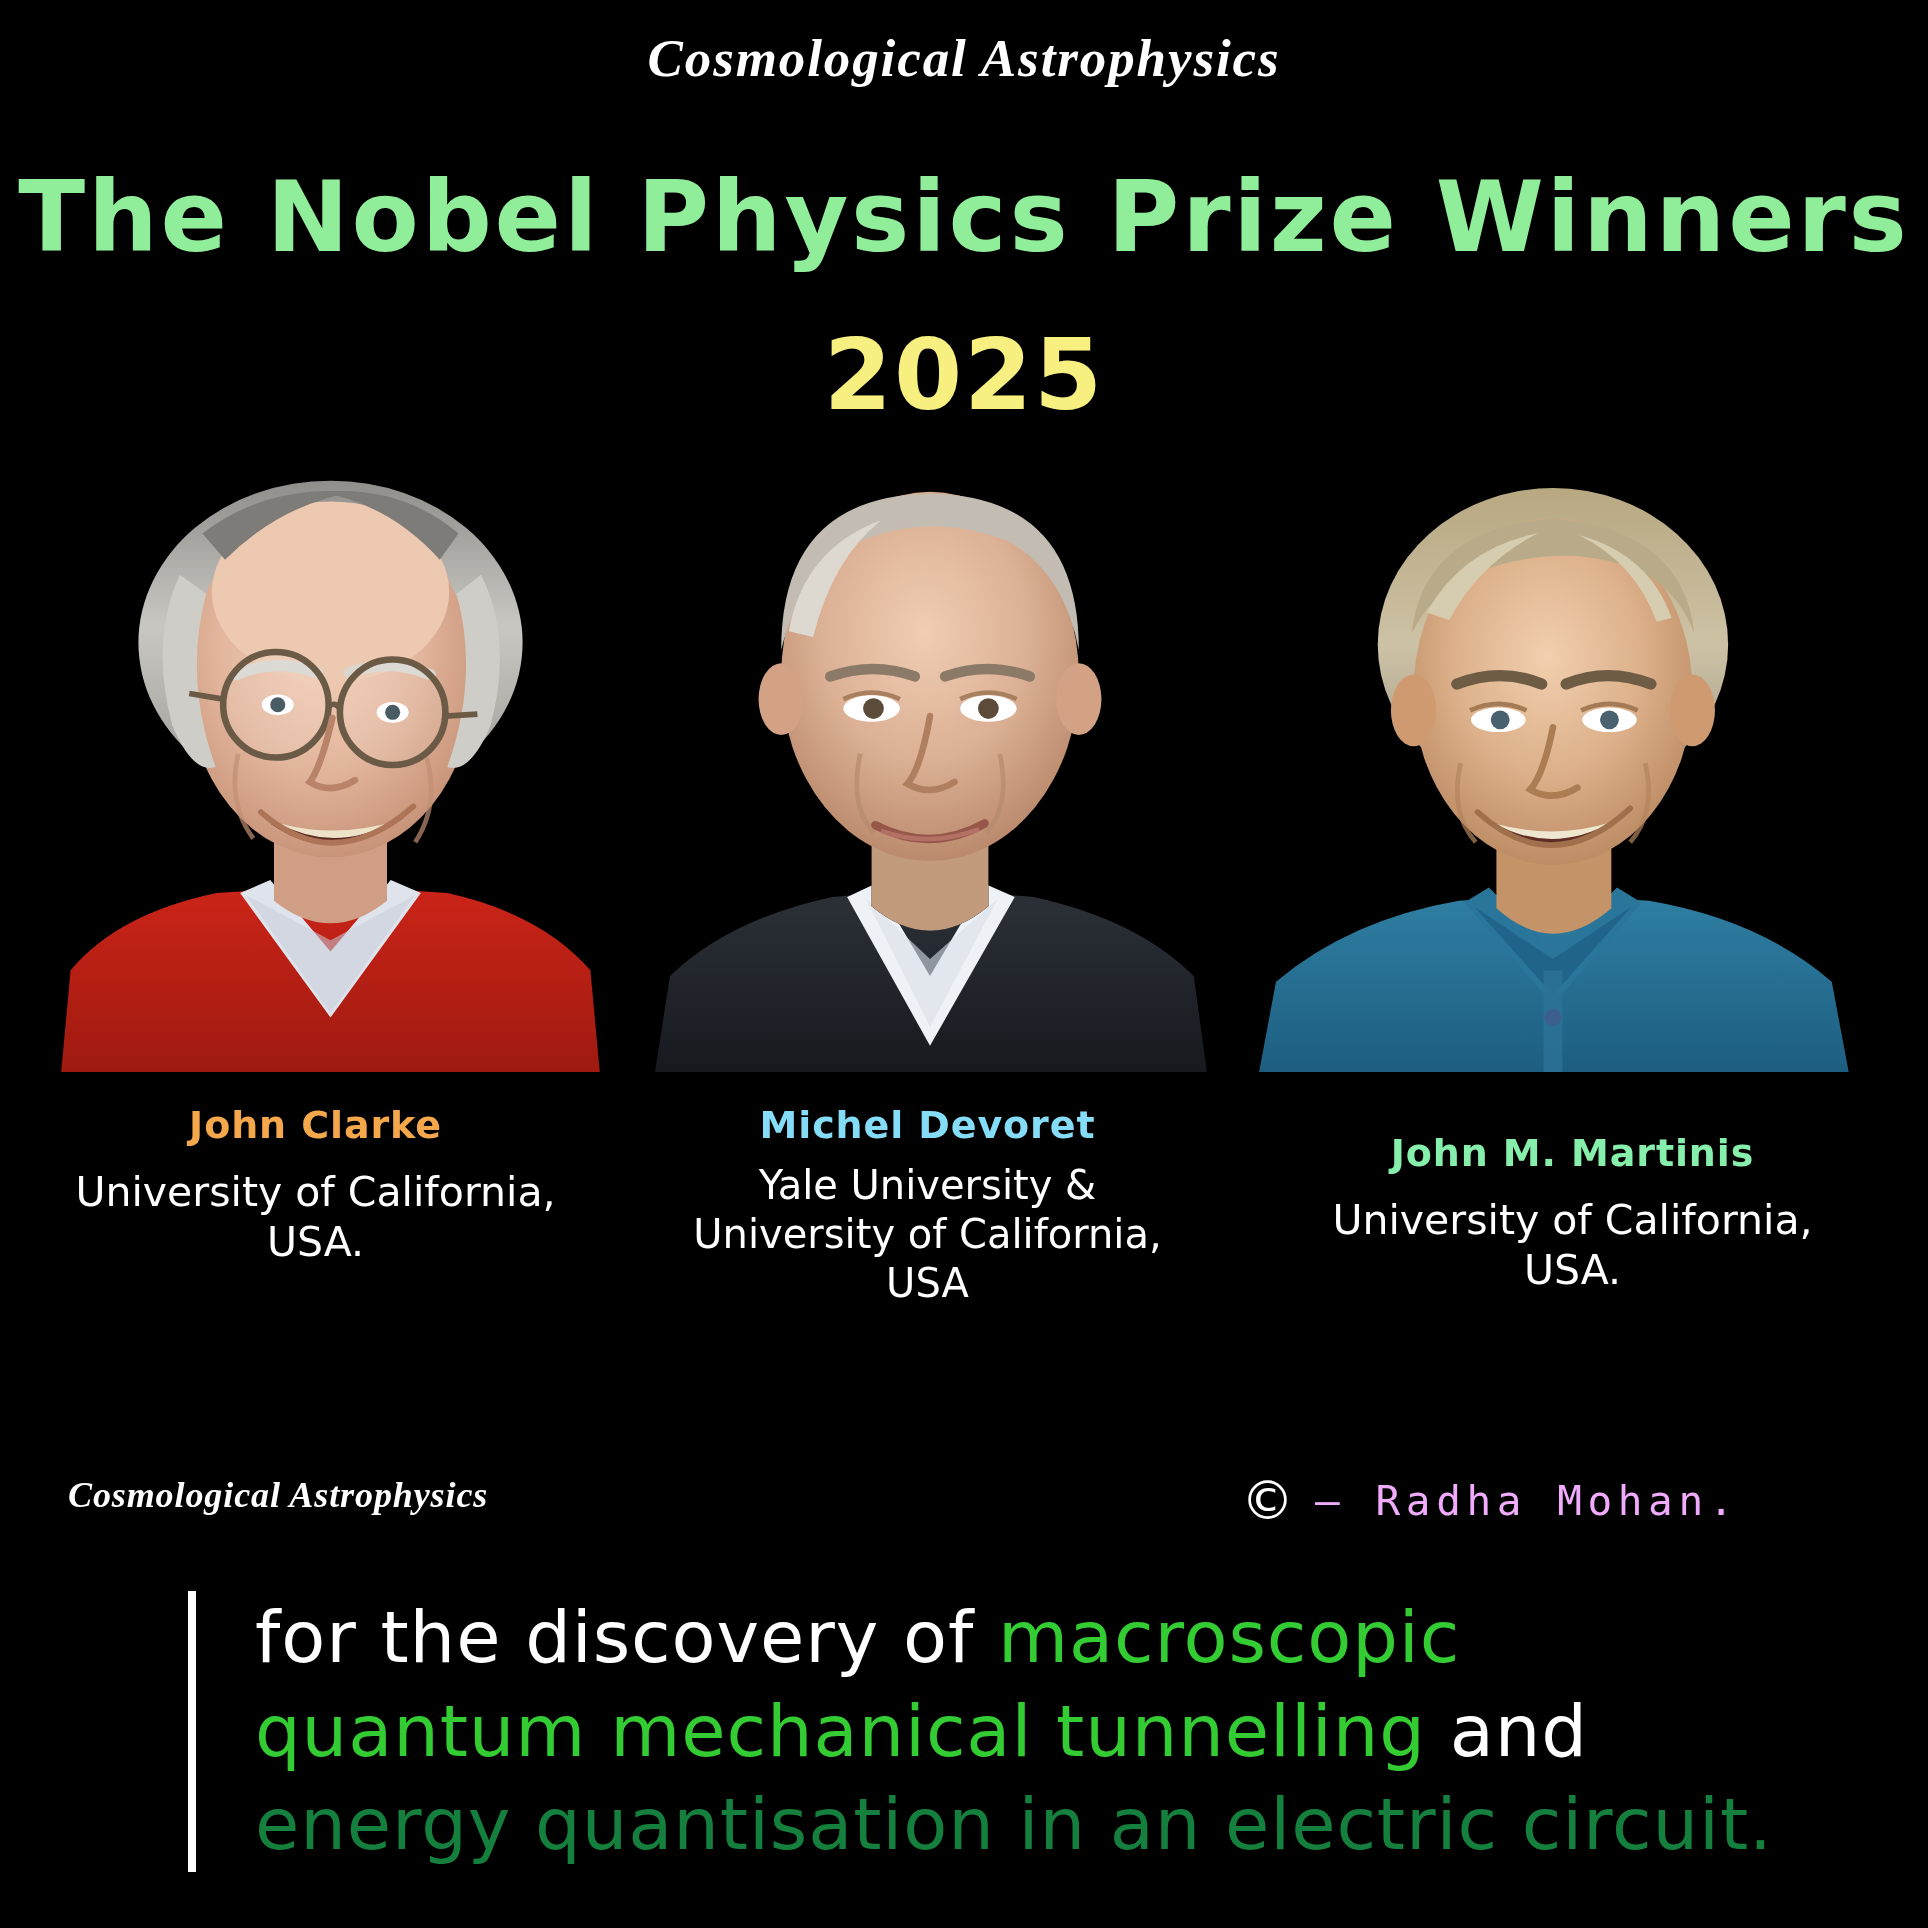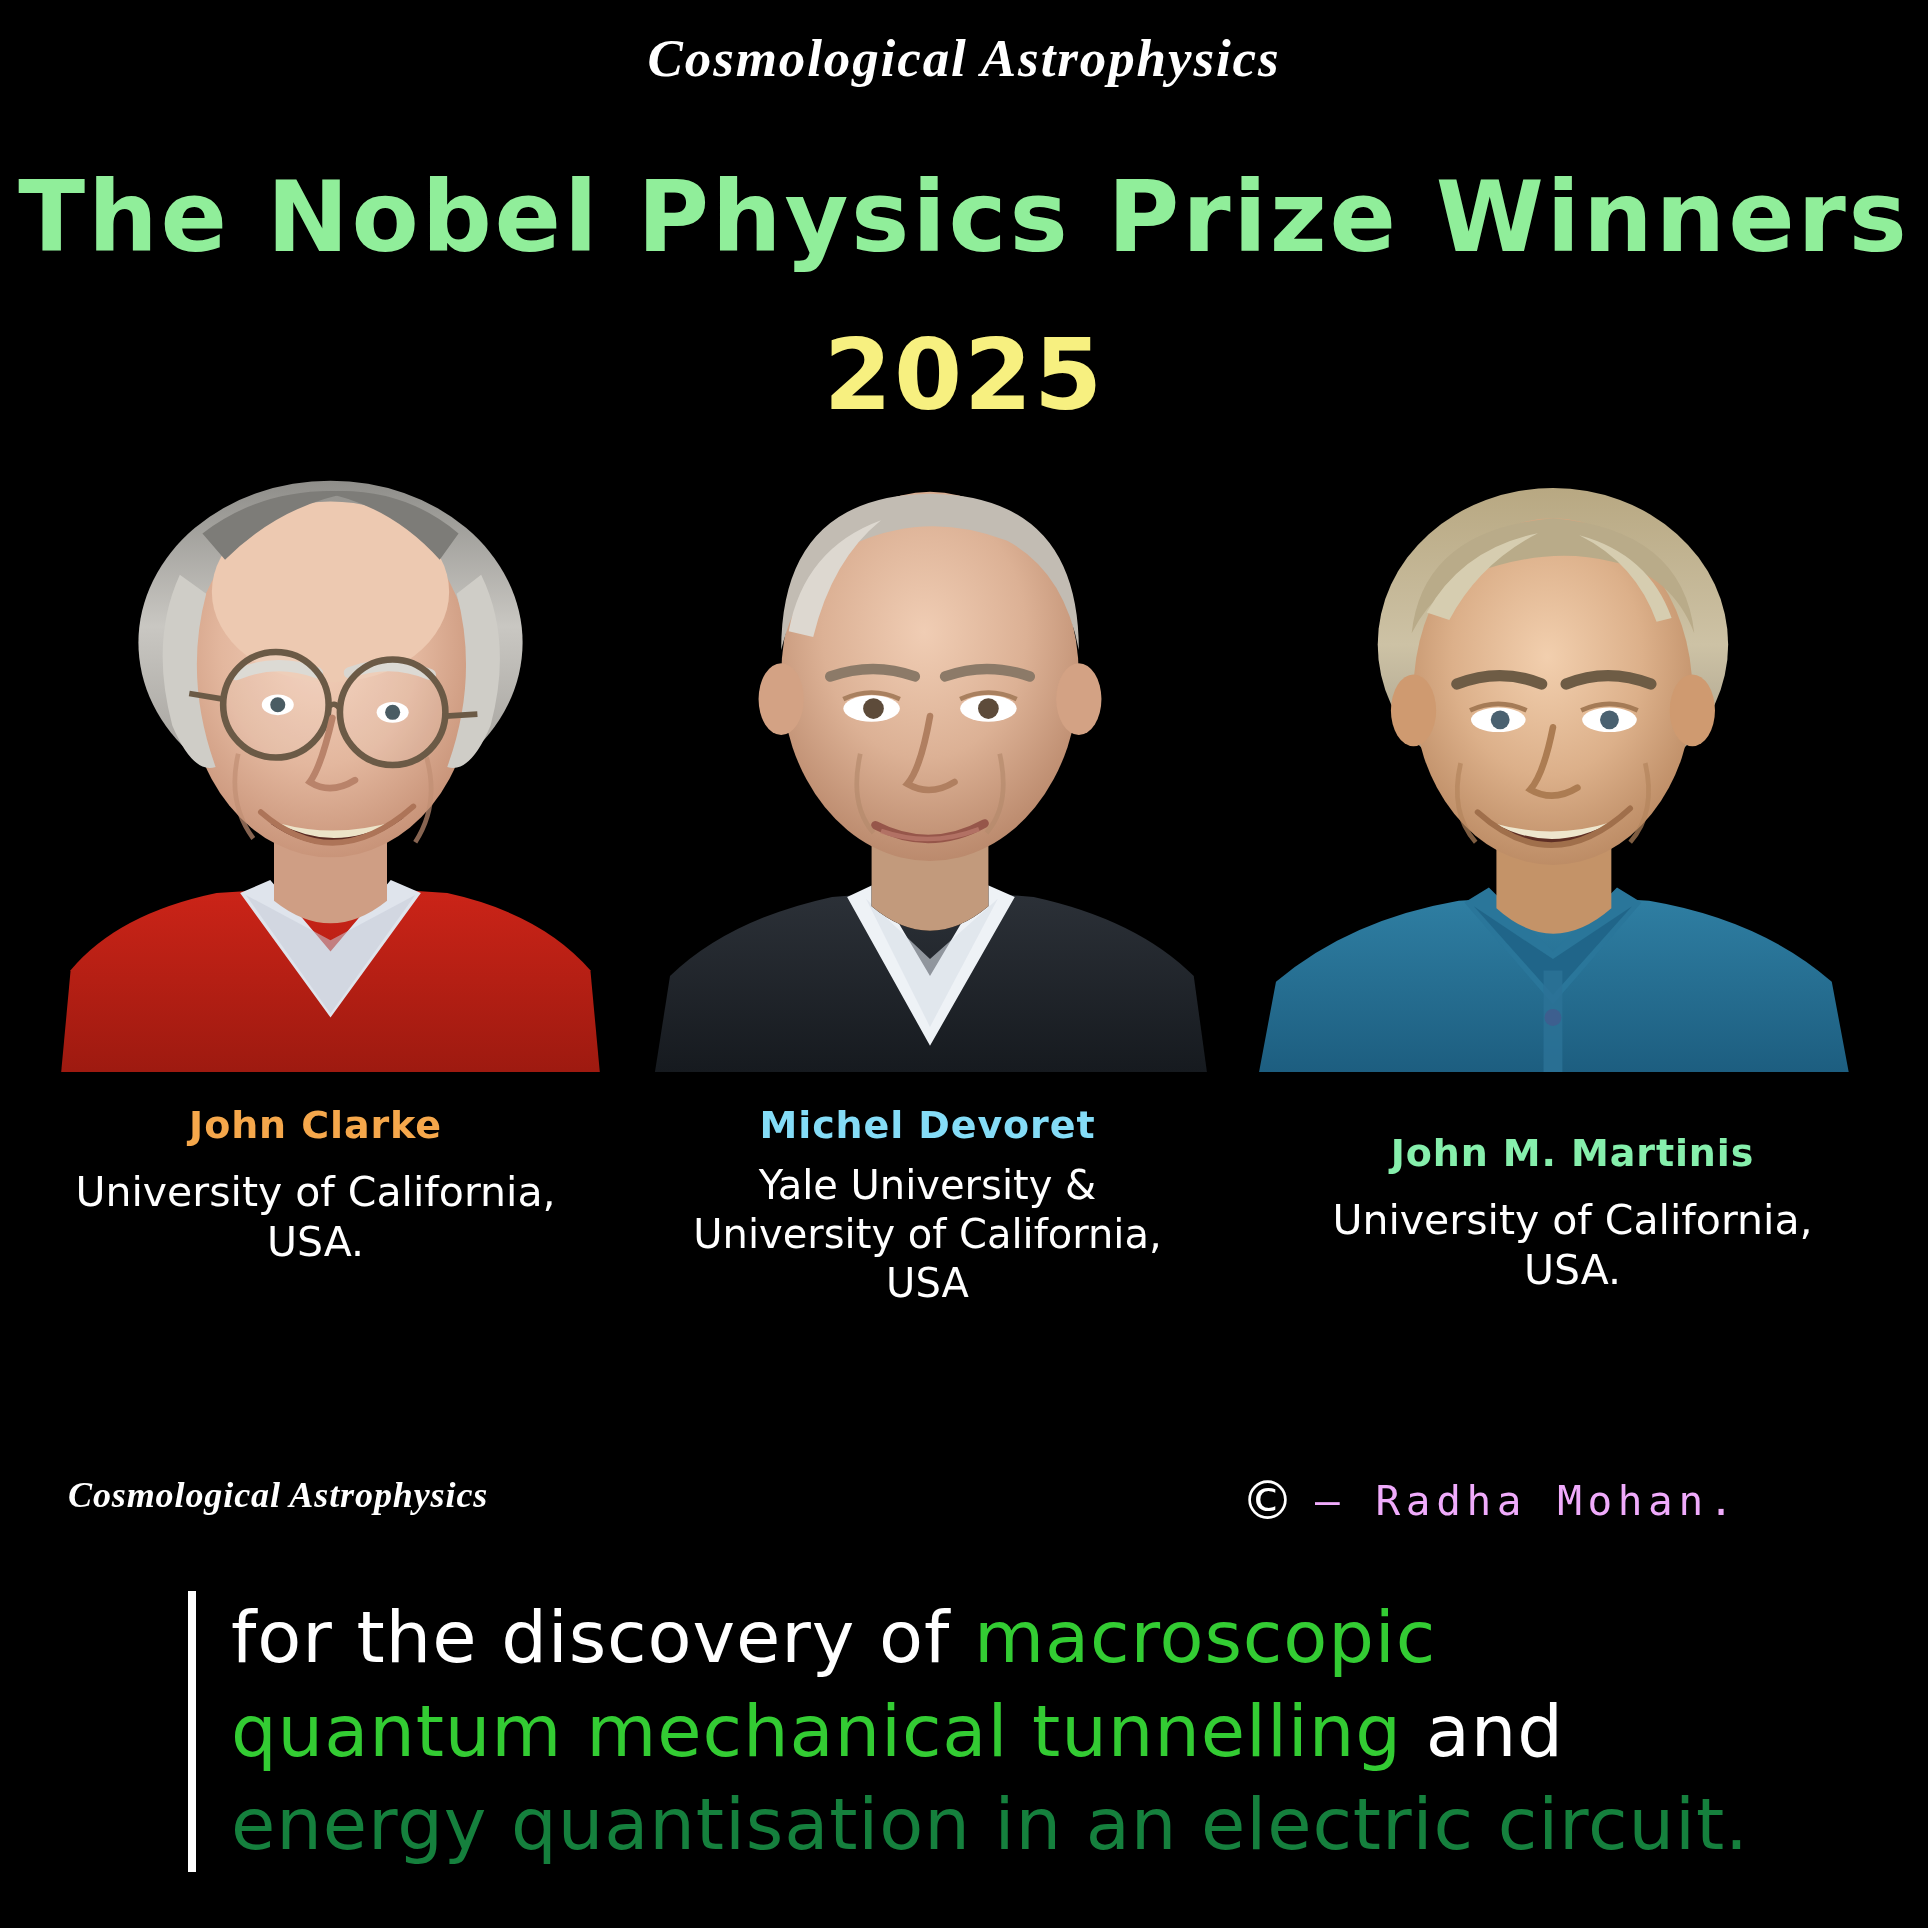--- a/index.html
+++ b/index.html
@@ -165,21 +165,21 @@
     white-space: nowrap;
   }
 
   
   .citation {
     position: absolute;
     top: 1591px;
     left: 188px;
     width: 1686px;
     border-left: 8.5px solid #ffffff;
-    padding-left: 35px;
+    padding-left: 59px;
     box-sizing: border-box;
   }
 
   .citation-line {
     font-family: "DejaVu Sans", sans-serif;
     font-size: 72px;
     line-height: 1.30;
     letter-spacing: 0.9px;
     color: #ffffff;
     white-space: nowrap;

